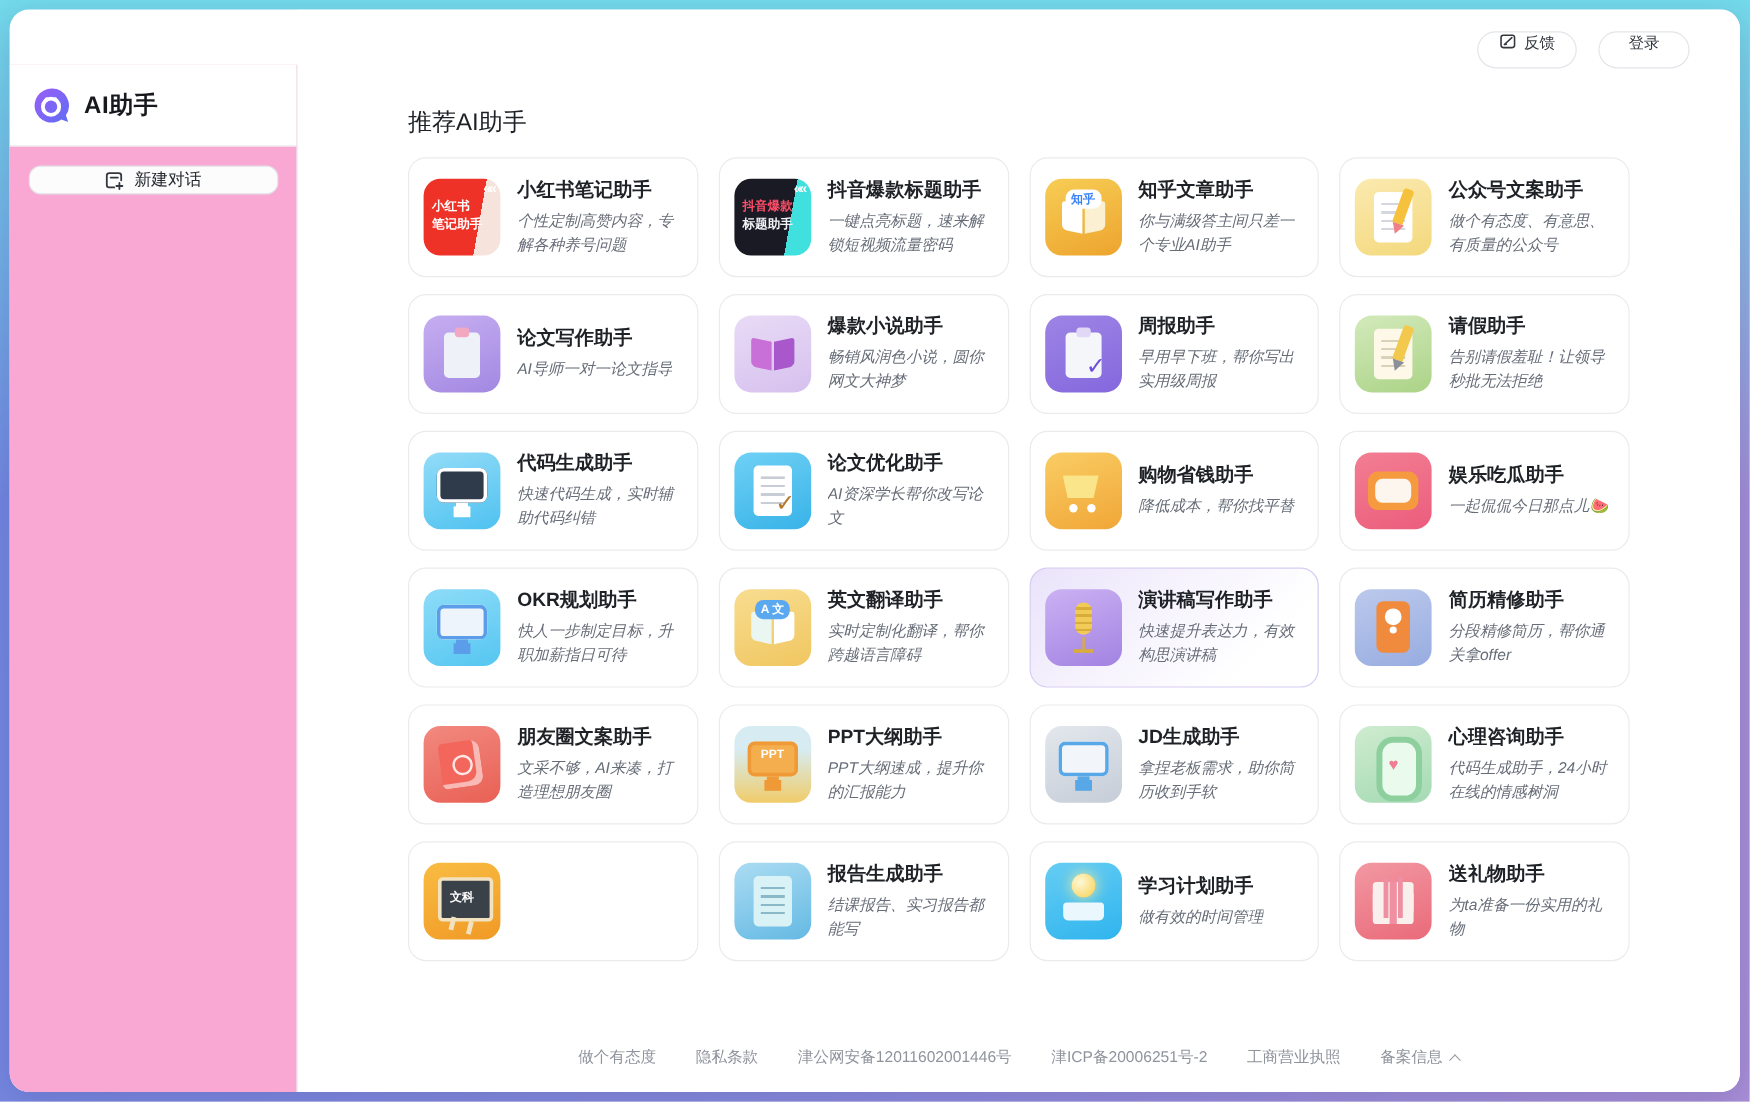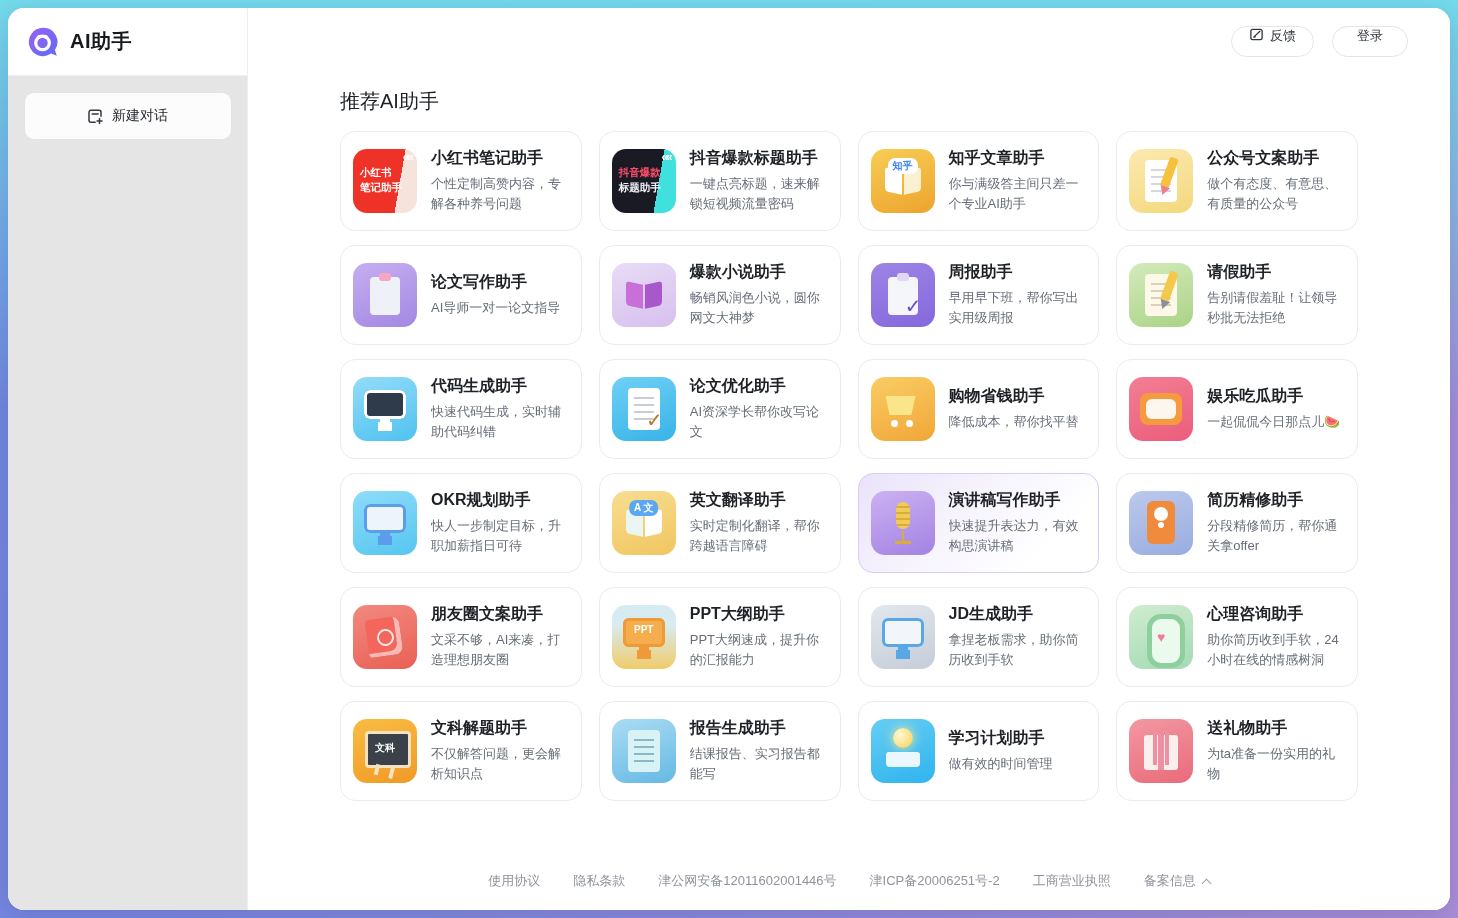--- a/index.html
+++ b/index.html
@@ -9,25 +9,25 @@
     background:
       linear-gradient(to bottom, rgba(116,220,236,1) 0%, rgba(116,220,236,0) 45%),
       linear-gradient(105deg, #6f86e2 0%, #8a8ade 55%, #a98fd8 100%);
   }
   .window {
     position:absolute; inset:8px; background:#fff; border-radius:16px;
     overflow:hidden; display:flex; box-shadow:0 6px 30px rgba(40,40,90,.18);
   }
   
   .sidebar { width:240px; flex-shrink:0; display:flex; flex-direction:column;
-    border-right:1px solid #eceef1; background:#e5e5e5; }
+    border-right:1px solid #eceef1; background:#f9a8d4;margin-top:46px; }
   .side-head { height:68px; background:#fff; border-bottom:1px solid #eceef1;
     display:flex; align-items:center; padding:0 18px; gap:10px; }
   .logo-title { font-size:20px; font-weight:700; color:#17191d; letter-spacing:.5px; }
-  .new-chat { margin:16px auto 0; width:208px; height:48px; background:#fcfcfd;
+  .new-chat { margin:16px auto 0; width:208px; height:24px; background:#fcfcfd;
     border:1px solid #e2e4e9; border-radius:10px; display:flex; align-items:center;
     justify-content:center; gap:8px; font-size:14px; color:#26292e; cursor:pointer; }
   
   .main { flex:1; display:flex; flex-direction:column; background:#fff; min-width:0; }
   .top-bar { height:66px; display:flex; align-items:center; justify-content:flex-end;
     gap:18px; padding-right:42px; flex-shrink:0; }
   .pill { height:31px; border:1px solid #e3e5e9; border-radius:16px; background:#fff;
     display:flex; gap:6px; padding:0 17px; font-size:13px;
     color:#33383f; cursor:pointer; }
   .content { flex:1; display:flex; flex-direction:column; align-items:center; }
@@ -36,21 +36,21 @@
   .grid { display:grid; grid-template-columns:repeat(4,1fr); gap:14px 17px; }
   .card { height:100px; border:1px solid #e9ebee; border-radius:15px; background:#fff;
     display:flex; align-items:center; padding:0 10px 0 12px; gap:14px; cursor:pointer; }
   .card.hl { background:linear-gradient(135deg,#e9e3fa 0%,#f6f3fd 40%,#ffffff 78%);
     border-color:#d8ccf4; }
   .tile { position:relative; width:64px; height:64px; border-radius:14px;
     overflow:hidden; flex-shrink:0; }
   .ctext { min-width:0; }
   .ctitle { font-size:16px; font-weight:700; color:#1e2126; white-space:nowrap; }
   .cdesc { font-size:13px; color:#676d78; line-height:1.55; margin-top:5px;
-    display:-webkit-box; -webkit-line-clamp:2; -webkit-box-orient:vertical; overflow:hidden; }
+    display:-webkit-box; -webkit-line-clamp:2; -webkit-box-orient:vertical; overflow:hidden;font-style:italic; }
   
   .shp { position:absolute; inset:0; }
   .icon-lines { position:absolute; left:7px; top:16px; font-size:10.5px; font-weight:800;
     line-height:1.4; }
   .icon-mark { position:absolute; top:1px; right:5px; color:#fff; font-size:12px;
     font-weight:700; letter-spacing:-2px; }
   .icon-badge { position:absolute; left:50%; top:12px; transform:translateX(-50%);
     font-size:10px; font-weight:700; padding:1px 5px; border-radius:7px; white-space:nowrap; }
   .sh-book::before,.sh-book::after { content:""; position:absolute; top:20px; width:17px;
     height:24px; background:var(--c1,#fff); }
@@ -372,31 +372,27 @@
                 <div class="ctitle">JD生成助手</div>
                 <div class="cdesc">拿捏老板需求，助你简历收到手软</div>
               </div>
             </div>
             <div class="card">
               <div class="tile" style="background: linear-gradient(160deg, rgb(207, 236, 207), rgb(164, 218, 180)); --c1: #8ecf9e; --c2: #eafaec;">
                 <div class="shp sh-mirror"></div>
               </div>
               <div class="ctext">
                 <div class="ctitle">心理咨询助手</div>
-                <div class="cdesc">助你简历收到手软，24小时在线的情感树洞</div>
+                <div class="cdesc">代码生成助手，24小时在线的情感树洞</div>
               </div>
             </div>
             <div class="card">
               <div class="tile" style="background: linear-gradient(160deg, rgb(249, 188, 66), rgb(240, 154, 38)); --c1: #3b4149; --c2: #f2e2c0;">
                 <div class="shp sh-board"></div>
                 <span class="icon-badge" style="color: rgb(255, 255, 255); top: 21px;">文科</span>
-              </div>
-              <div class="ctext">
-                <div class="ctitle">文科解题助手</div>
-                <div class="cdesc">不仅解答问题，更会解析知识点</div>
               </div>
             </div>
             <div class="card">
               <div class="tile" style="background: linear-gradient(160deg, rgb(171, 220, 242), rgb(100, 185, 228)); --c1: #d8f2f6; --c2: #8ab8c8;">
                 <div class="shp sh-doc"></div>
               </div>
               <div class="ctext">
                 <div class="ctitle">报告生成助手</div>
                 <div class="cdesc">结课报告、实习报告都能写</div>
               </div>
@@ -418,21 +414,21 @@
                 <div class="ctitle">送礼物助手</div>
                 <div class="cdesc">为ta准备一份实用的礼物</div>
               </div>
             </div>
           </div>
       </div>
     </div>
 
     <div class="footer" id="footer">
         <span class="flink">
-          <span>使用协议</span>
+          <span>做个有态度</span>
         </span>
         <span class="flink">
           <span>隐私条款</span>
         </span>
         <span class="flink">
           <span>津公网安备12011602001446号</span>
         </span>
         <span class="flink">
           <span>津ICP备20006251号-2</span>
         </span>

